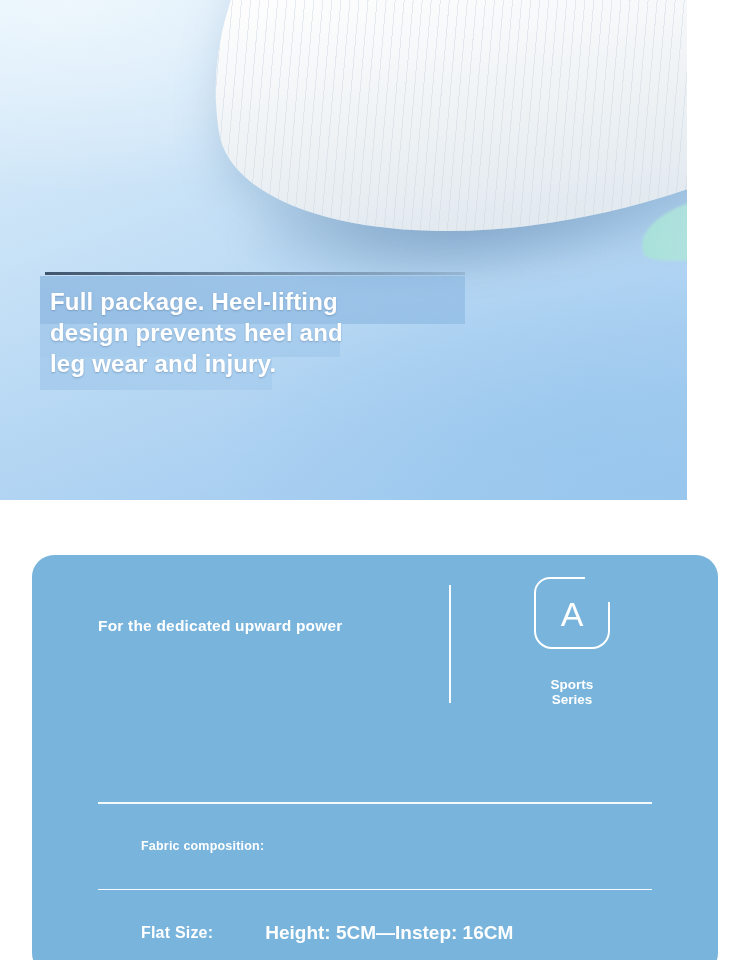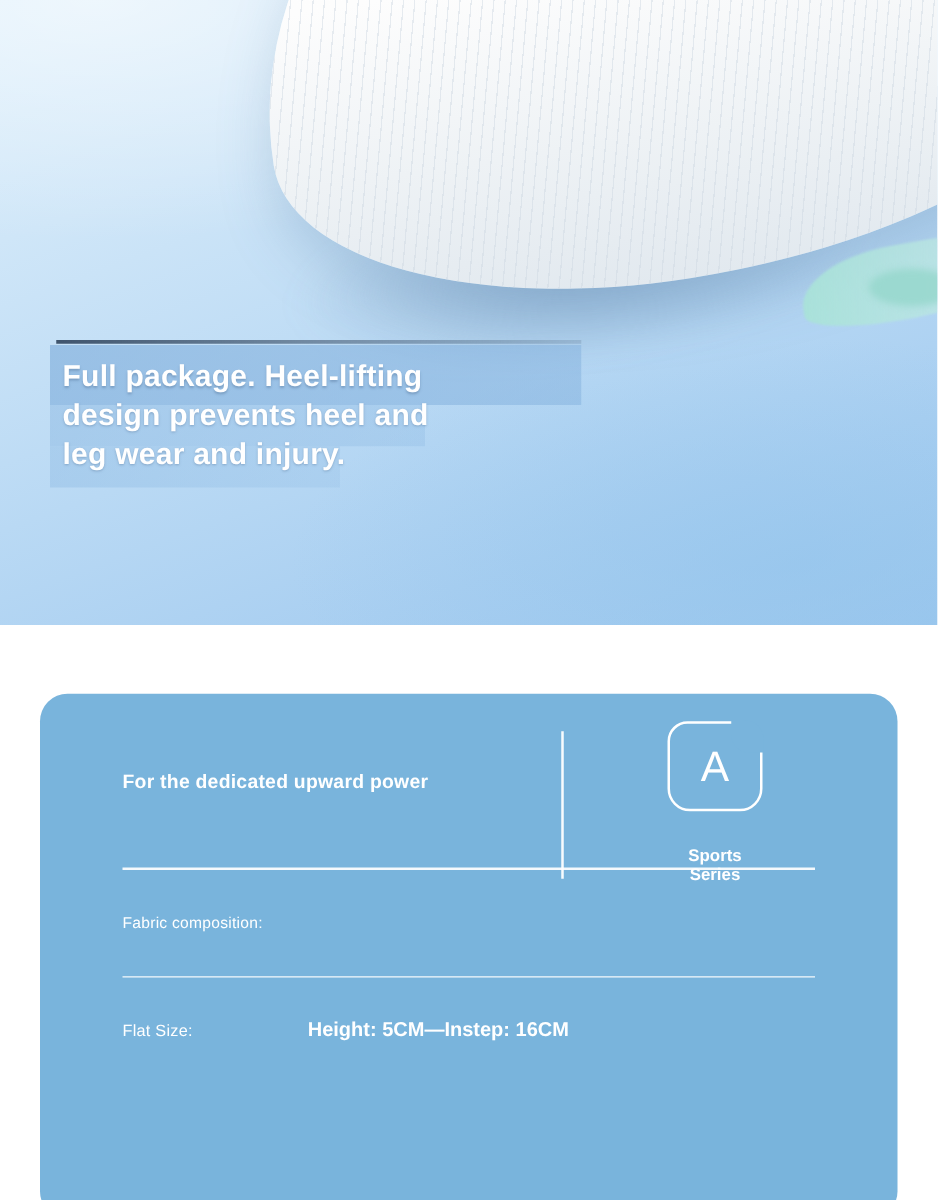--- a/index.html
+++ b/index.html
@@ -11,21 +11,21 @@
     width: 750px;
     height: 960px;
     overflow: hidden;
     font-family: "Liberation Sans", sans-serif;
     -webkit-font-smoothing: antialiased;
   }
 
   
   .hero {
     position: relative;
-    width: 750px;
+    width: 687px;
     height: 500px;
     overflow: hidden;
     background: linear-gradient(160deg, #dbeefb 0%, #cfe6f8 25%, #b9d9f4 55%, #a9cff1 78%, #9cc7ee 100%);
   }
   .hero-wash {
     position: absolute;
     inset: 0;
     background:
       radial-gradient(120% 70% at 10% 0%, rgba(255,255,255,0.55) 0%, rgba(255,255,255,0) 55%),
       radial-gradient(90% 60% at 85% 90%, rgba(146,196,235,0.55) 0%, rgba(146,196,235,0) 60%);
@@ -137,21 +137,21 @@
     left: 32px;
     width: 686px;
     height: 420px;
     background: #79b4dc;
     border-radius: 22px;
     overflow: hidden;
   }
 
   .card-top {
     position: relative;
-    height: 139px;
+    height: 247px;
     border-radius: 27px;
   }
   .tagline {
     position: absolute;
     top: 62px;
     left: 66px;
     color: #ffffff;
     font-size: 15.5px;
     font-weight: 700;
     letter-spacing: 0.2px;
@@ -217,36 +217,37 @@
 
   .spec-row {
     display: flex;
     align-items: center;
     height: 85px;
     padding: 0 66px;
     color: #ffffff;
   }
   .spec-label {
     font-size: 12.5px;
-    font-weight: 400;
+    font-weight: 700;
     letter-spacing: 0.2px;
     white-space: nowrap;
+    margin-left: 43px;
   }
   .spec-value {
     font-size: 16.5px;
     font-weight: 700;
     margin-left: 74px;
     white-space: nowrap;
   }
   .spec-row.size .spec-label {
-    font-size: 13px;
+    font-size: 16px;
   }
   .spec-row.size .spec-value {
-    font-size: 16px;
-    margin-left: 92px;
+    font-size: 19px;
+    margin-left: 52px;
   }
 </style>
 </head>
 <body>
 
 <section class="hero">
   <div class="hero-wash"></div>
   <div class="sock-shadow"></div>
   <div class="sock">
     <div class="sock-ribs"></div>

